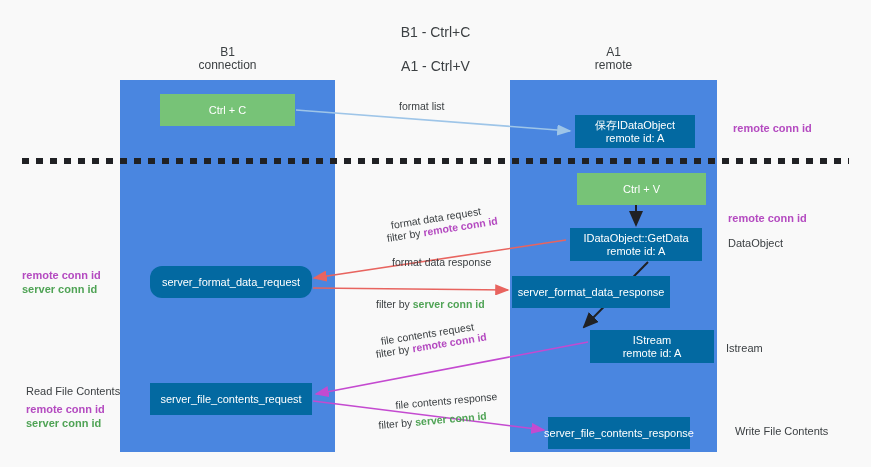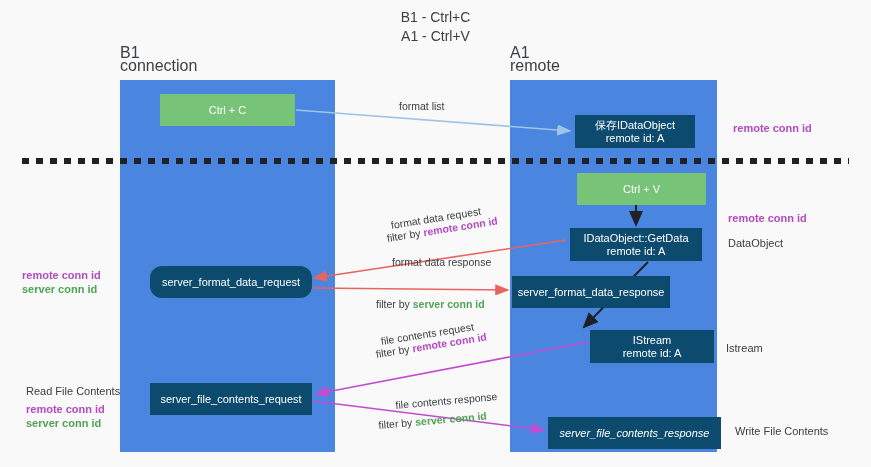--- a/index.html
+++ b/index.html
@@ -13,49 +13,49 @@
   }
   .stage{position:absolute;left:0;top:0;width:871px;height:467px;}
   .svg-layer{position:absolute;left:0;top:0;width:871px;height:467px;pointer-events:none;}
 
   
   .lane{position:absolute;background:#4a86e0;}
   .lane-b1{left:120px;top:80px;width:215px;height:372px;}
   .lane-a1{left:510px;top:80px;width:207px;height:372px;}
 
   
-  .col-head{position:absolute;text-align:left;font-size:16px;line-height:13px;color:#3c4043;}
+  .col-head{position:absolute;text-align:center;font-size:12px;line-height:13px;color:#3c4043;}
   .col-head .t1{display:block;}
   .col-head .t2{display:block;}
   .head-b1{left:120px;top:46px;width:215px;}
   .head-a1{left:510px;top:46px;width:207px;}
 
   
   .title{position:absolute;left:0;top:8px;width:871px;text-align:center;
          font-size:14px;line-height:19px;color:#3c4043;}
-  .title span{display:block;}
+  .title span{display:block;margin-top:15px;}
 
   
   .node{position:absolute;box-sizing:border-box;display:flex;flex-direction:column;
         align-items:center;justify-content:center;text-align:center;
         font-size:11px;line-height:13px;color:#ffffff;padding:16px 4px;}
   .node.green{background:#77c377;}
-  .node.orange{background:#0c4a6e;}
+  .node.orange{background:#0369a1;}
   .node .l2{display:block;}
 
   
   .n-ctrlc{left:160px;top:94px;width:135px;height:28px;}
   .n-save-ido{left:575px;top:115px;width:120px;height:33px;}
   .n-ctrlv{left:577px;top:173px;width:129px;height:25px;}
   .n-getdata{left:570px;top:228px;width:132px;height:33px;}
   .n-sfdreq{left:150px;top:266px;width:162px;height:27px;border-radius:12px;}
   .n-sfdres{left:512px;top:276px;width:158px;height:27px;text-align:right;}
   .n-istream{left:590px;top:330px;width:124px;height:33px;}
   .n-sfcreq{left:150px;top:383px;width:162px;height:27px;}
-  .n-sfcres{left:548px;top:417px;width:173px;height:27px;font-style:italic;}
+  .n-sfcres{left:548px;top:417px;width:142px;height:27px;}
 
   
   .side{position:absolute;font-size:11px;line-height:14px;font-weight:bold;}
   .side .purple{color:#b44ac0;}
   .side .green{color:#4fa355;}
   .plain{position:absolute;font-size:11px;line-height:14px;color:#3c4043;}
 
   .s-rci-top{left:733px;top:121px;}
   .s-rci-mid{left:728px;top:211px;}
   .s-left-mid{left:22px;top:268px;text-align:left;}

